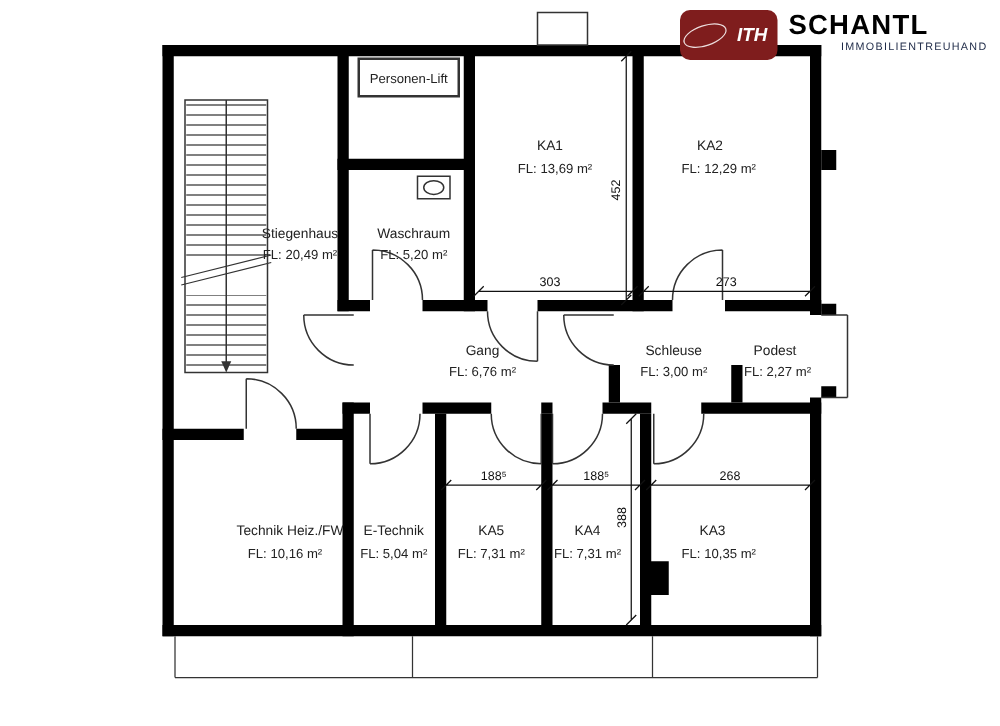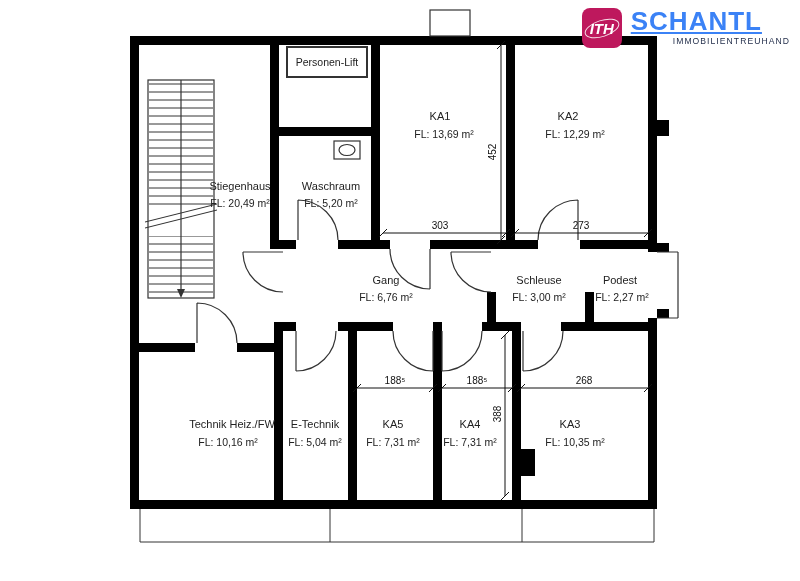--- a/index.html
+++ b/index.html
@@ -5,27 +5,27 @@
   html,body{margin:0;padding:0;background:#ffffff;}
   body{width:800px;height:581px;font-family:"Liberation Sans",sans-serif;}
   .stage{position:relative;width:800px;height:581px;background:#fff;overflow:hidden;}
   svg{position:absolute;left:0;top:0;}
   svg text{font-family:"Liberation Sans",sans-serif;fill:#222;}
   .room-name{font-size:11px;}
   .room-area{font-size:10.5px;}
   .dim{font-size:10px;fill:#111;}
   .liftlbl{font-size:10.5px;}
   .logo{position:absolute;top:8px;right:10px;display:flex;align-items:flex-start;gap:9px;}
-  .logo-icon{position:relative;width:40px;height:40px;background:#be185d;border-radius:8px;color:#fff;
+  .logo-icon{position:relative;width:40px;height:40px;background:#7f1d1d;border-radius:8px;color:#fff;
              display:flex;align-items:center;justify-content:center;font-weight:bold;font-style:italic;
-             font-size:15px;overflow:hidden;}
+             font-size:15px;overflow:hidden;padding-left:38px;}
   .logo-ring{position:absolute;width:34px;height:15px;border:1.5px solid rgba(255,255,255,.85);
              border-radius:50%;transform:rotate(-18deg);top:12px;left:2px;}
   .logo-icon span{position:relative;}
-  .logo-text .brand{font-size:26px;font-weight:bold;color:#3b82f6;letter-spacing:1px;line-height:1.05;text-decoration:underline;}
+  .logo-text .brand{font-size:22px;font-weight:bold;color:#000000;letter-spacing:1px;line-height:1.05;}
   .logo-text .sub{font-size:8.6px;color:#1e2a47;letter-spacing:1.05px;margin-top:1px;margin-left:42px;}
 </style>
 </head>
 <body>
 
 <div class="stage">
 
   <svg width="800" height="581" viewBox="0 0 800 581">
     <defs>
       <pattern id="treads" width="8" height="8" patternUnits="userSpaceOnUse">

